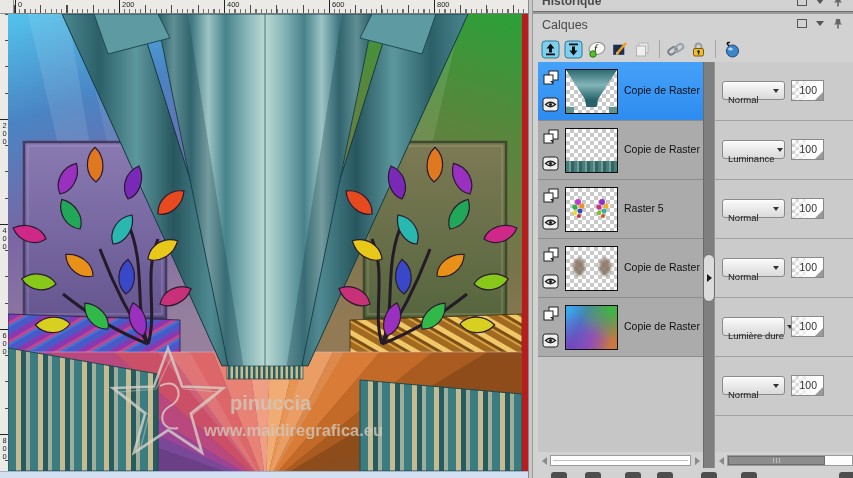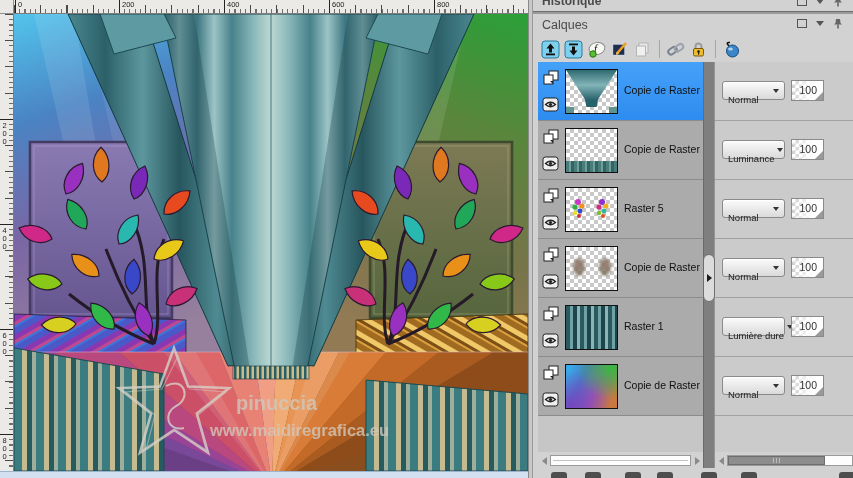--- a/index.html
+++ b/index.html
@@ -19,21 +19,21 @@
     border-left:1px solid #222; padding-left:2px; height:13px; }
   .ruler-v { position:absolute; left:0; top:14px; width:14px; height:457px; background:#eceae7;
     border-right:1px solid #7c7c7c;
     background-image:
       repeating-linear-gradient(to bottom,#4a4a4a 0 1px,transparent 1px 26.25px),
       repeating-linear-gradient(to bottom,#6e6e6e 0 1px,transparent 1px 5.25px);
     background-size:8px 100%,4px 100%; background-position:right top,right top; background-repeat:no-repeat; }
   .ruler-v .rl { position:absolute; left:0; font-size:7.5px; color:#222;
     writing-mode:vertical-lr; text-orientation:upright; letter-spacing:-1px;
     border-top:1px solid #222; padding-top:1px; width:13px; }
-  .canvas-wrap { position:absolute; left:14px; top:14px; width:620px; height:457px; background:#d946ef; }
+  .canvas-wrap { position:absolute; left:8px; top:14px; width:620px; height:457px; background:#b91c1c; }
   .canvas-wrap svg { display:block; }
   .canvas-bottom-strip { position:absolute; left:0; top:471px; width:528px; height:7px;
     background:#d2e0f2; border-top:1px solid #9eb4cc; }
   .zone-divider { position:absolute; left:528px; top:0; width:5px; height:478px;
     background:#c8c8c8; border-left:1px solid #8a8a8a; border-right:1px solid #9a9a9a; }
 
   
   .panel { position:absolute; left:533px; top:0; width:320px; height:478px; background:#d2d2d2; }
   .hist-header { position:absolute; left:0; top:0; width:100%; height:11px; overflow:hidden; background:#d2d2d2;font-weight:bold; }
   .hist-header .ptitle { position:absolute; left:9px; top:-6px; font-size:12px; color:#4a4a4a; }
@@ -489,38 +489,20 @@
               <ellipse cx="13" cy="20" rx="6" ry="9" fill="#7a6a58" opacity="0.8"></ellipse>
               <ellipse cx="39" cy="20" rx="6" ry="9" fill="#7a6a58" opacity="0.8"></ellipse>
               <ellipse cx="12" cy="18" rx="3" ry="5" fill="#9a8070" opacity="0.8"></ellipse>
               <ellipse cx="40" cy="18" rx="3" ry="5" fill="#9a8070" opacity="0.8"></ellipse>
             </g>
           </svg>
         </div>
         <span class="layer-name">Copie de Raster 2</span>
       </div>
 
-      <div class="layer-row">
-        <div class="row-icons">
-          <svg class="mini-icon" width="18" height="16">
-            <rect x="7" y="1" width="9" height="9" fill="#fff" stroke="#222"></rect>
-              <rect x="2" y="5" width="9" height="9" fill="#fff" stroke="#222"></rect>
-            <polygon points="8,11 11,11 11,14" fill="#222"></polygon>
-            </svg>
-          <svg class="mini-icon" width="18" height="16">
-            <rect x="1" y="1" width="15" height="13" rx="2.5" fill="#efefef" stroke="#222"></rect>
-            <path d="M3.5,7.5 Q8.5,3 13.5,7.5 Q8.5,12 3.5,7.5 Z" fill="none" stroke="#222" stroke-width="1.2"></path>
-            <circle cx="8.5" cy="7.5" r="1.6" fill="#222"></circle>
-            </svg>
-        </div>
-        <div class="thumb">
-            <div class="thumb-art t5"></div>
-          </div>
-        <span class="layer-name">Raster 1</span>
-      </div>
 
       <div class="layer-row">
         <div class="row-icons">
           <svg class="mini-icon" width="18" height="16">
             <rect x="7" y="1" width="9" height="9" fill="#fff" stroke="#222"></rect>
               <rect x="2" y="5" width="9" height="9" fill="#fff" stroke="#222"></rect>
             <polygon points="8,11 11,11 11,14" fill="#222"></polygon>
             </svg>
           <svg class="mini-icon" width="18" height="16">
             <rect x="1" y="1" width="15" height="13" rx="2.5" fill="#efefef" stroke="#222"></rect>

